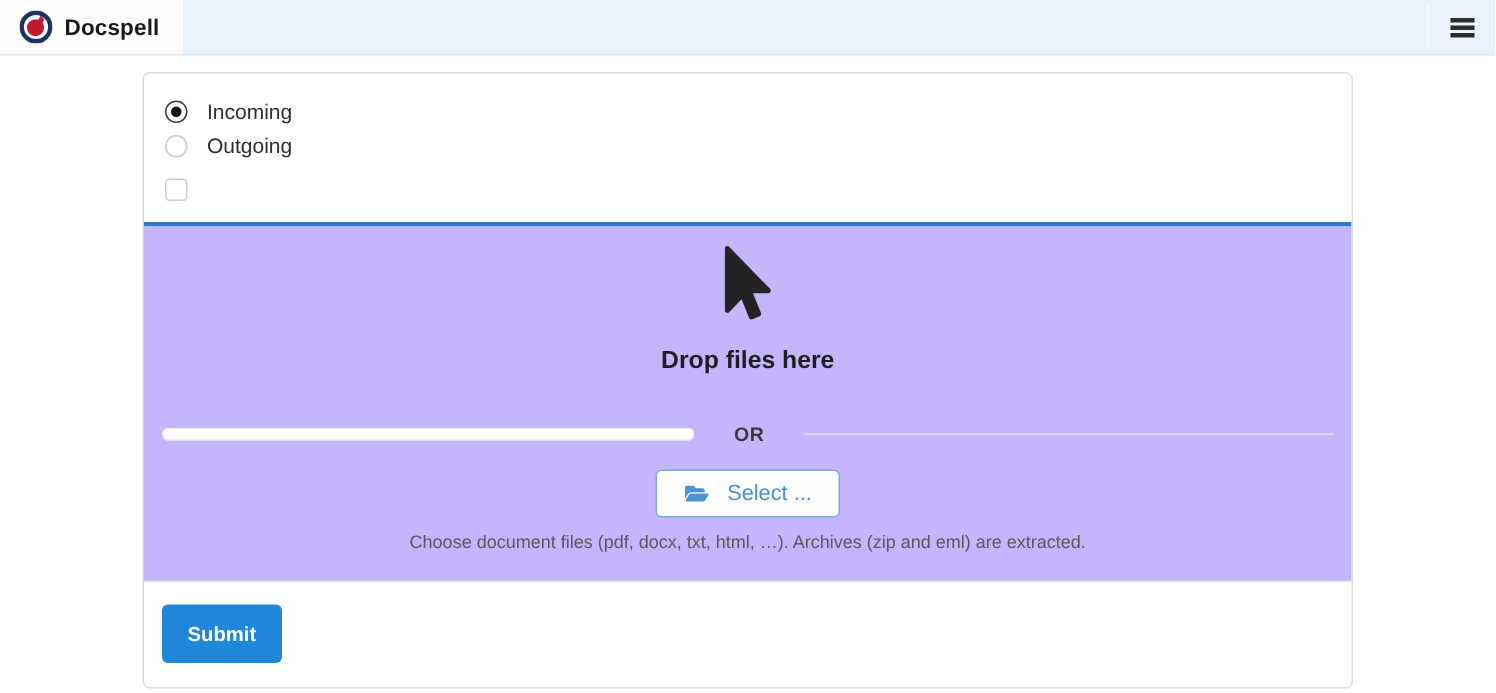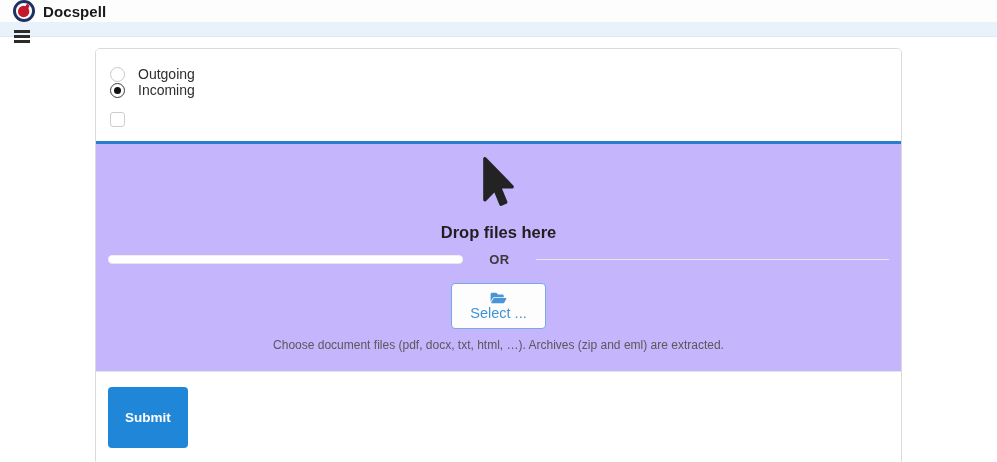--- a/index.html
+++ b/index.html
@@ -1,21 +1,21 @@
 <!DOCTYPE html>
 <html><head>
 <meta charset="utf-8">
 <style>
   * { margin: 0; padding: 0; box-sizing: border-box; }
   html, body { width: 997px; height: 462px; background: #ffffff;
     font-family: "Liberation Sans", "DejaVu Sans", sans-serif; color: #222; }
 
   
   .navbar { display: flex; align-items: stretch; height: 37px;
-    background: #e9f2fb; border-bottom: 1px solid #dde8f2; flex-direction: column; }
+    background: #e9f2fb; border-bottom: 1px solid #dde8f2; }
   .brand { display: flex; align-items: center; gap: 8px; background: #fdfdfd;
     padding: 0 16px 0 13px; cursor: pointer; }
   .brand-name { font-size: 15px; font-weight: 700; color: #1a1a1a; letter-spacing: .1px; }
   .nav-spacer { flex: 1; }
   .nav-divider { width: 2px; background: #f6fafd; margin: 4px 0; }
   .nav-menu-btn { display: flex; flex-direction: column; justify-content: center;
     gap: 2px; padding: 0 14px; cursor: pointer; background: transparent; border: none; }
   .nav-menu-btn span { display: block; width: 16px; height: 3px; background: #2b2b2b; }
 
   
@@ -36,33 +36,33 @@
     cursor: pointer; }
   .checkbox-box { width: 15px; height: 15px; border: 1px solid #cdcdcd;
     border-radius: 3px; background: #fff; flex: 0 0 auto; }
   .ctrl-label { font-size: 14px; color: #2e2e2e; }
 
   
   .dropzone { background: #c4b5fd; text-align: center; padding: 11px 12px 19px;
     border-bottom: 1px solid #e3e4e5; }
   .cursor-icon { display: inline-block; margin-top: 2px; }
   .drop-title { font-size: 16.5px; font-weight: 700; color: #1f1f1f; margin-top: 13px; }
-  .or-row { display: flex; align-items: center; gap: 26px; margin-top: 10px; }
+  .or-row { display: flex; align-items: center; gap: 26px; margin-top: 32px; }
   .progress-track { flex: 1; height: 9px; background: #ffffff; border-radius: 5px;
     border: 1px solid #f1f1f1; border-bottom-color: #e7e7e7; }
   .or-label { font-size: 13px; font-weight: 700; color: #3a3a3a; letter-spacing: .4px; }
   .or-line { flex: 1; height: 1px; background: #e6e6e6; }
-  .select-btn { display: inline-flex; align-items: center; gap: 0; margin-top: 16px;
+  .select-btn { display: inline-flex; align-items: center; gap: 12px; margin-top: 16px;
     padding: 7px 18px; background: #fdfdfe; border: 1px solid #74abe0; border-radius: 4px;
-    color: #4292d6; font-size: 14.5px; font-family: inherit; cursor: pointer; flex-direction: column; }
+    color: #4292d6; font-size: 14.5px; font-family: inherit; cursor: pointer; }
   .hint { margin-top: 9px; font-size: 12px; color: #58595a; }
 
   
   .actions { padding: 15px 12px 16px; background: #fff; display: flex; gap: 4px; }
-  .btn { border: none; border-radius: 4px; padding: 23px 17px; font-size: 13.5px;
+  .btn { border: none; border-radius: 4px; padding: 12px 17px; font-size: 13.5px;
     font-weight: 700; font-family: inherit; color: #fff; cursor: pointer; }
   .btn-submit { background: #2086d7; }
   .btn-reset { background: #1a1a1a; }
 </style>
 </head>
 <body>
 
 <header class="navbar">
   <div class="brand">
     <span style="display:inline-flex;">
@@ -80,27 +80,27 @@
     <span></span>
     <span></span>
     <span></span>
   </button>
 </header>
 
 <main>
   <section class="card">
 
     <div class="form-section">
+      <label class="radio-row">
+        <span class="radio-circle checked"></span>
+        <span class="ctrl-label">Incoming</span>
+      </label>
       <label class="radio-row" style="margin-bottom:0;">
         <span class="radio-circle"></span>
         <span class="ctrl-label">Outgoing</span>
-      </label>
-      <label class="radio-row">
-        <span class="radio-circle checked"></span>
-        <span class="ctrl-label">Incoming</span>
       </label>
       <label class="checkbox-row">
         <span class="checkbox-box"></span>
       </label>
     </div>
 
     <div class="dropzone">
       <span class="cursor-icon">
         <svg width="31" height="49" viewBox="0 0 320 512">
           <path fill="#232323" d="M302.189 329.126H196.105l55.831 135.993c3.889 9.428-.555 19.999-9.444 23.999l-49.165 21.427c-9.165 4-19.443-.571-23.332-9.714l-53.053-129.136-86.664 89.138C18.729 472.71 0 463.554 0 447.977V18.299C0 1.899 19.921-6.096 30.277 5.443l284.412 292.542c11.472 11.179 3.007 31.141-12.5 31.141z"></path>

